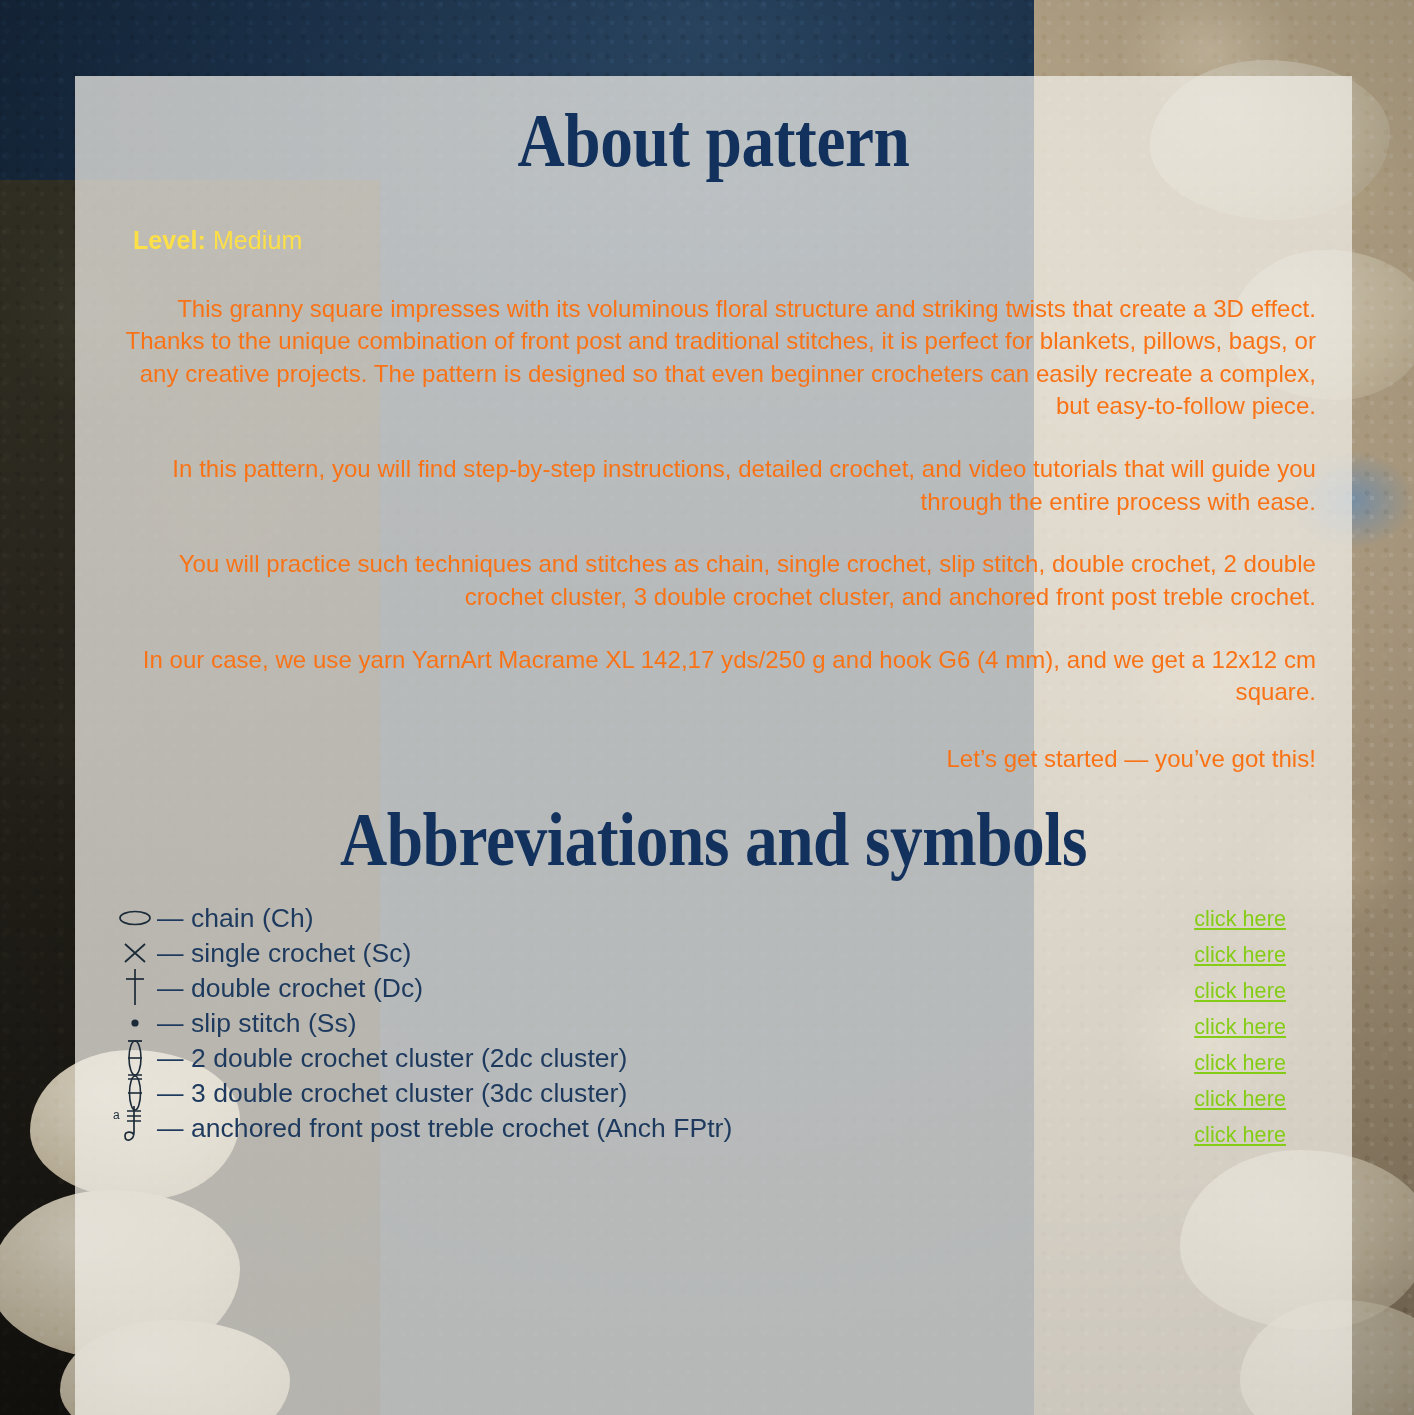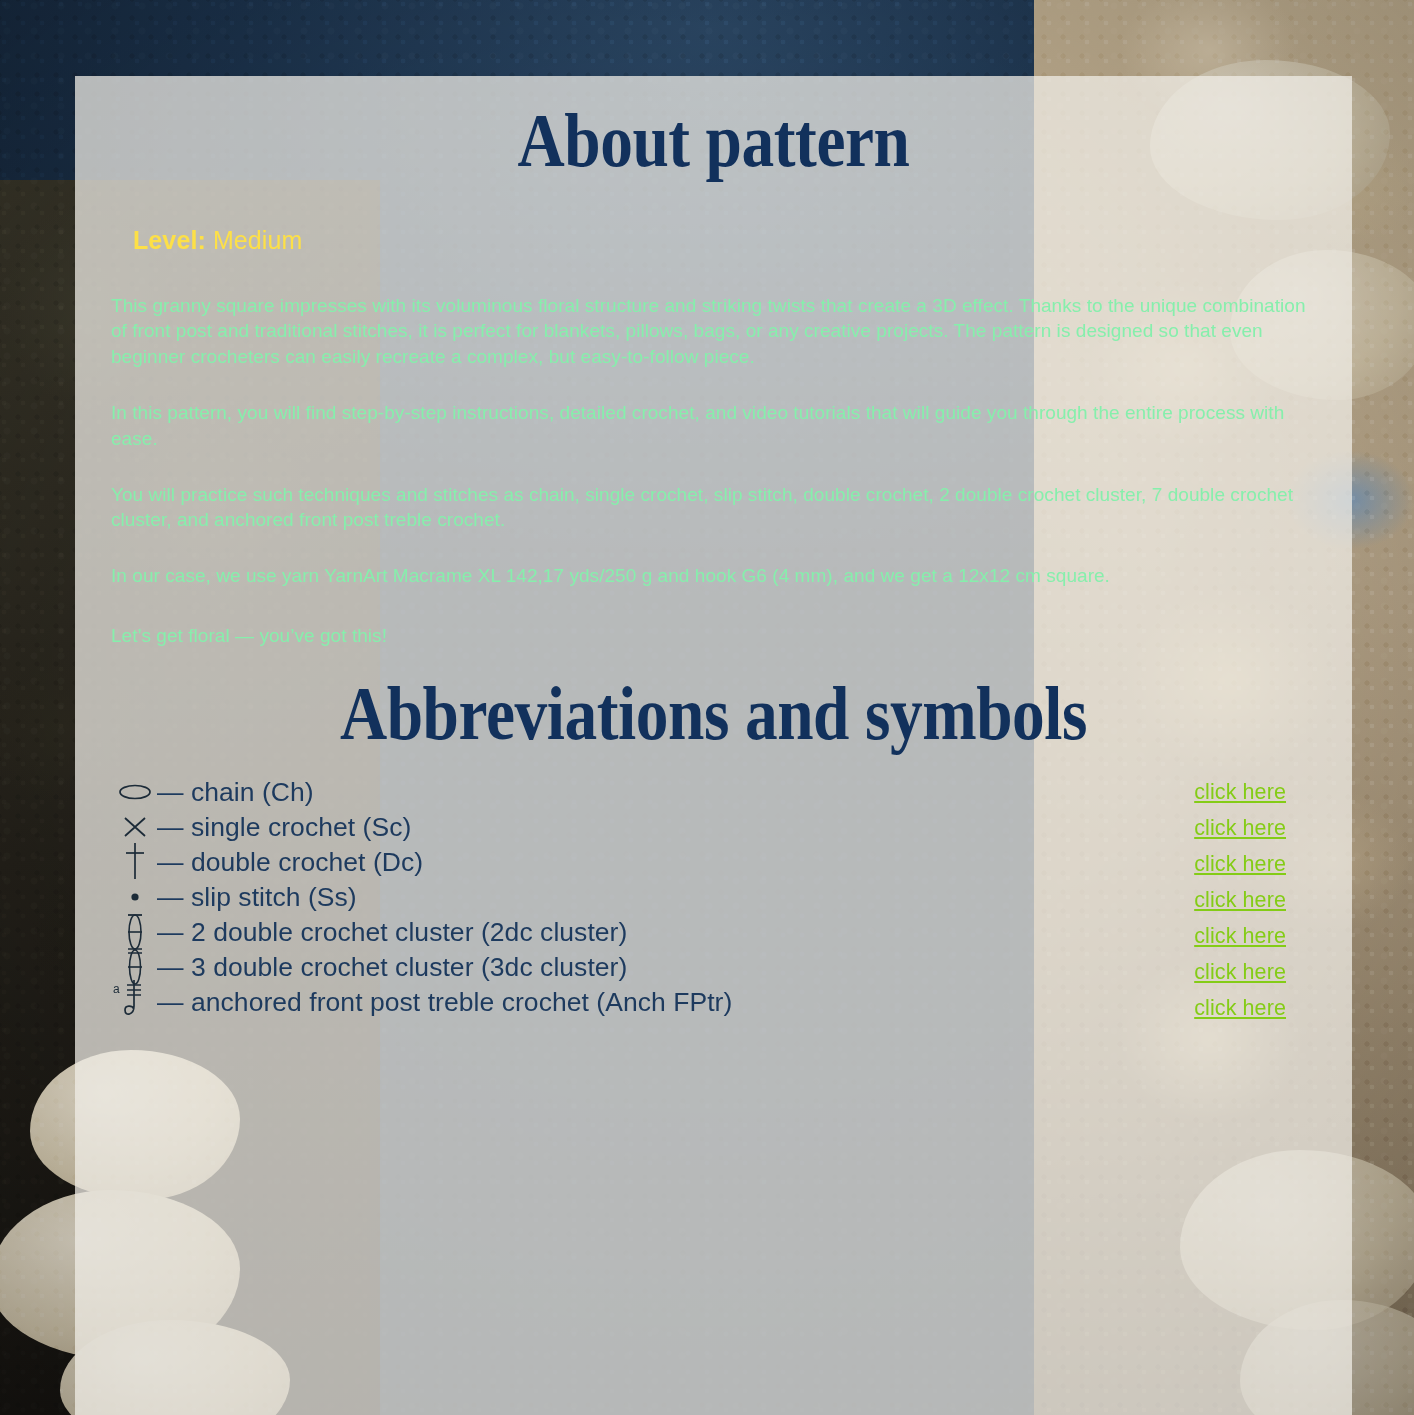--- a/index.html
+++ b/index.html
@@ -93,39 +93,39 @@
   .level{
     margin:46px 0 0 28px;
     font-size:25px;
     color:#fde047;
     letter-spacing:.1px;
   }
   .level b{font-weight:700;}
 
   .para{
     margin:0;
-    text-align:left;
-    font-size:19px;
+    text-align:right;
+    font-size:24px;
     line-height:1.36;
-    color:#86efac;
+    color:#f97316;
     letter-spacing:.05px;
     padding:0 6px;
   }
   .p1{margin-top:38px;}
   .p2{margin-top:30px;}
   .p3{margin-top:30px;}
   .p4{margin-top:30px;}
   .p5{margin-top:34px;}
 
   
   #legend{
     position:relative;
     margin-top:22px;
     display:flex;
-    align-items:flex-end;
+    align-items:flex-start;
     justify-content:space-between;
   }
   #legend-list{
     display:flex;flex-direction:column;
     margin-left:8px;
   }
   .legend-row{
     display:flex;align-items:center;
     height:35px;
   }
@@ -184,23 +184,23 @@
 
     <h1 class="display" id="title">About pattern</h1>
 
     <div class="level">
       <b>Level:</b>
       <span>Medium</span>
     </div>
 
     <p class="para p1">This granny square impresses with its voluminous floral structure and striking twists that create a 3D effect. Thanks to the unique combination of front post and traditional stitches, it is perfect for blankets, pillows, bags, or any creative projects. The pattern is designed so that even beginner crocheters can easily recreate a complex, but easy-to-follow piece.</p>
     <p class="para p2">In this pattern, you will find step-by-step instructions, detailed crochet, and video tutorials that will guide you through the entire process with ease.</p>
-    <p class="para p3">You will practice such techniques and stitches as chain, single crochet, slip stitch, double crochet, 2 double crochet cluster, 7 double crochet cluster, and anchored front post treble crochet.</p>
+    <p class="para p3">You will practice such techniques and stitches as chain, single crochet, slip stitch, double crochet, 2 double crochet cluster, 3 double crochet cluster, and anchored front post treble crochet.</p>
     <p class="para p4">In our case, we use yarn YarnArt Macrame XL 142,17 yds/250 g and hook G6 (4 mm), and we get a 12x12 cm square.</p>
-    <p class="para p5">Let’s get floral — you’ve got this!</p>
+    <p class="para p5">Let’s get started — you’ve got this!</p>
 
     <h1 class="display" id="abbrev-title">Abbreviations and symbols</h1>
 
     <div id="legend">
 
       <div id="legend-list">
 
         <div class="legend-row">
           <span class="sym">
             <svg width="40" height="30" viewBox="0 0 40 30" aria-hidden="true">

